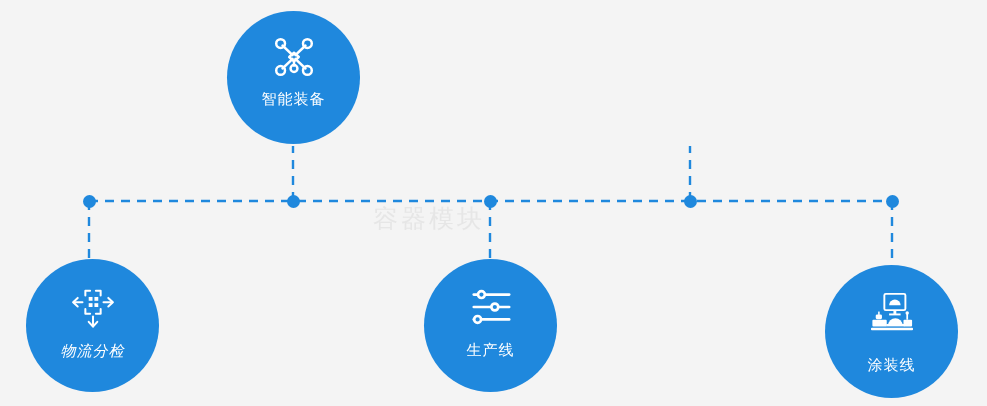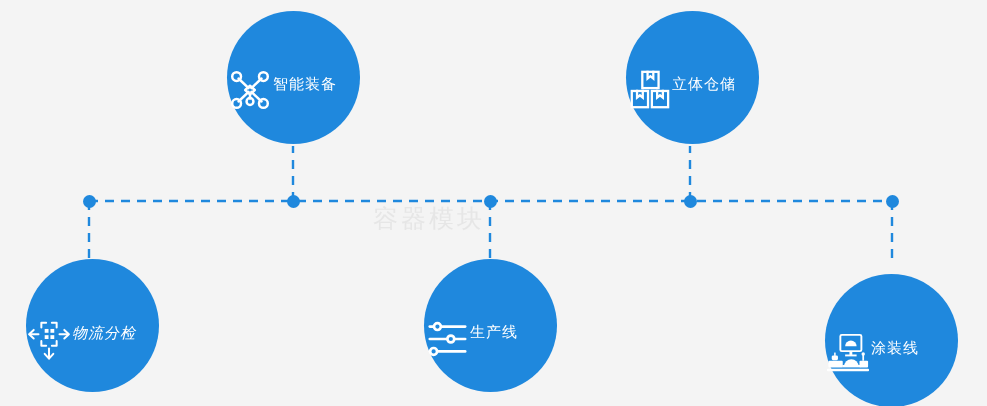--- a/index.html
+++ b/index.html
@@ -52,20 +52,21 @@
 
   
   .bubble {
     position: absolute;
     width: 133px;
     height: 133px;
     border-radius: 50%;
     background: #1f88dd;
     z-index: 2;
     display: flex;
+    flex-direction: column;
     align-items: center;
     justify-content: flex-start;
   }
   .bubble .icon {
     margin-top: 24px;
     width: 46px;
     height: 44px;
     display: block;
   }
   .bubble .icon svg { display: block; width: 100%; height: 100%; }
@@ -120,36 +121,20 @@
         <circle cx="10" cy="9" r="4.6"></circle>
         <circle cx="38" cy="9" r="4.6"></circle>
         <circle cx="10" cy="37" r="4.6"></circle>
         <circle cx="38" cy="37" r="4.6"></circle>
         <circle cx="24" cy="35" r="3.6"></circle>
       </svg>
     </span>
     <span class="caption">智能装备</span>
   </div>
 
-  <div class="bubble" style="left:626px; top:11px;">
-    <span class="icon">
-      <svg viewBox="0 0 48 46" xmlns="http://www.w3.org/2000/svg" fill="none" stroke="#ffffff" stroke-width="2.4" stroke-linecap="square" stroke-linejoin="miter">
-
-        <rect x="17" y="4" width="17" height="17"></rect>
-        <polyline points="22.5,4 22.5,11 25.5,8.5 28.5,11 28.5,4"></polyline>
-
-        <rect x="6" y="24" width="17" height="17"></rect>
-        <polyline points="11.5,24 11.5,31 14.5,28.5 17.5,31 17.5,24"></polyline>
-
-        <rect x="27" y="24" width="17" height="17"></rect>
-        <polyline points="32.5,24 32.5,31 35.5,28.5 38.5,31 38.5,24"></polyline>
-      </svg>
-    </span>
-    <span class="caption">立体仓储</span>
-  </div>
 
   <div class="bubble bottom" style="left:26px; top:259px;font-style:italic;">
     <span class="icon">
       <svg viewBox="0 0 48 46" xmlns="http://www.w3.org/2000/svg" fill="none" stroke="#ffffff" stroke-width="2.1" stroke-linecap="round" stroke-linejoin="round">
 
         <polyline points="16,11 16,6 21,6"></polyline>
         <polyline points="27,6 32,6 32,11"></polyline>
         <polyline points="32,25 32,30 27,30"></polyline>
         <polyline points="21,30 16,30 16,25"></polyline>
 
@@ -178,21 +163,21 @@
         <circle cx="14" cy="10" r="3.6" fill="#1f88dd"></circle>
         <line x1="6" y1="23" x2="43" y2="23"></line>
         <circle cx="28" cy="23" r="3.6" fill="#1f88dd"></circle>
         <line x1="6" y1="36" x2="43" y2="36"></line>
         <circle cx="10" cy="36" r="3.6" fill="#1f88dd"></circle>
       </svg>
     </span>
     <span class="caption">生产线</span>
   </div>
 
-  <div class="bubble bottom" style="left:825px; top:274px;">
+  <div class="bubble bottom" style="left:825px; top:265px;gap:8px;">
     <span class="icon">
       <svg viewBox="0 0 48 46" xmlns="http://www.w3.org/2000/svg" fill="#ffffff" stroke="none">
 
         <rect x="16" y="3" width="22" height="17" rx="1.5" fill="none" stroke="#ffffff" stroke-width="2"></rect>
         <path d="M21 15 a6 6 0 0 1 12 0 z" fill="#ffffff"></path>
         <rect x="25.5" y="20" width="3" height="4"></rect>
         <rect x="21" y="23.5" width="12" height="2"></rect>
 
         <path d="M20 36 a7.5 7.5 0 0 1 15 0 z" fill="#ffffff"></path>
         <rect x="18" y="34.5" width="19" height="2.5"></rect>

